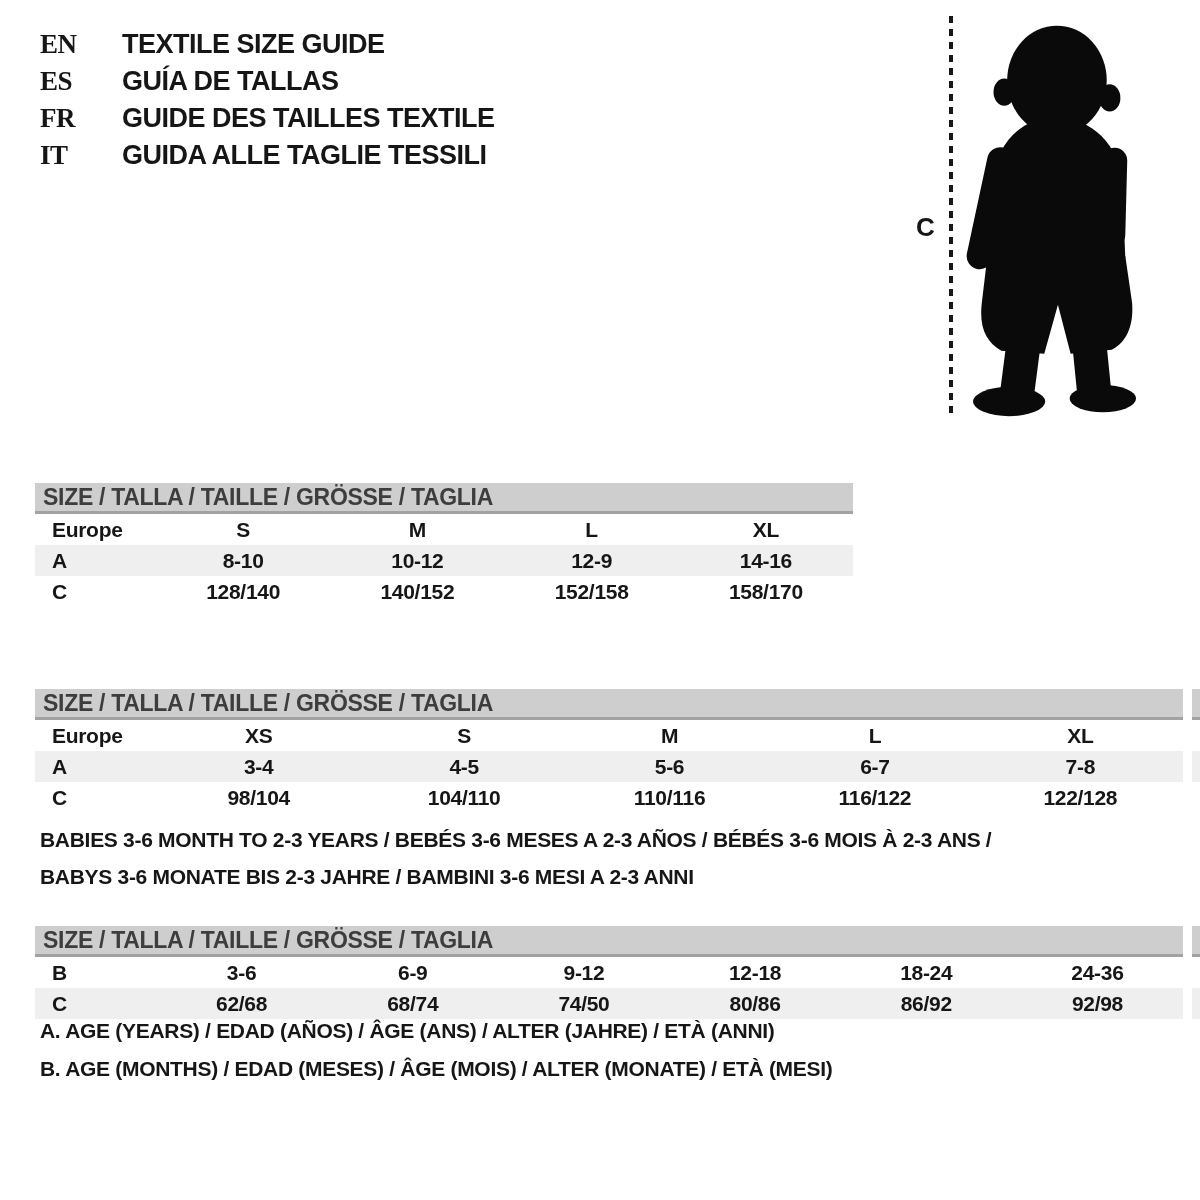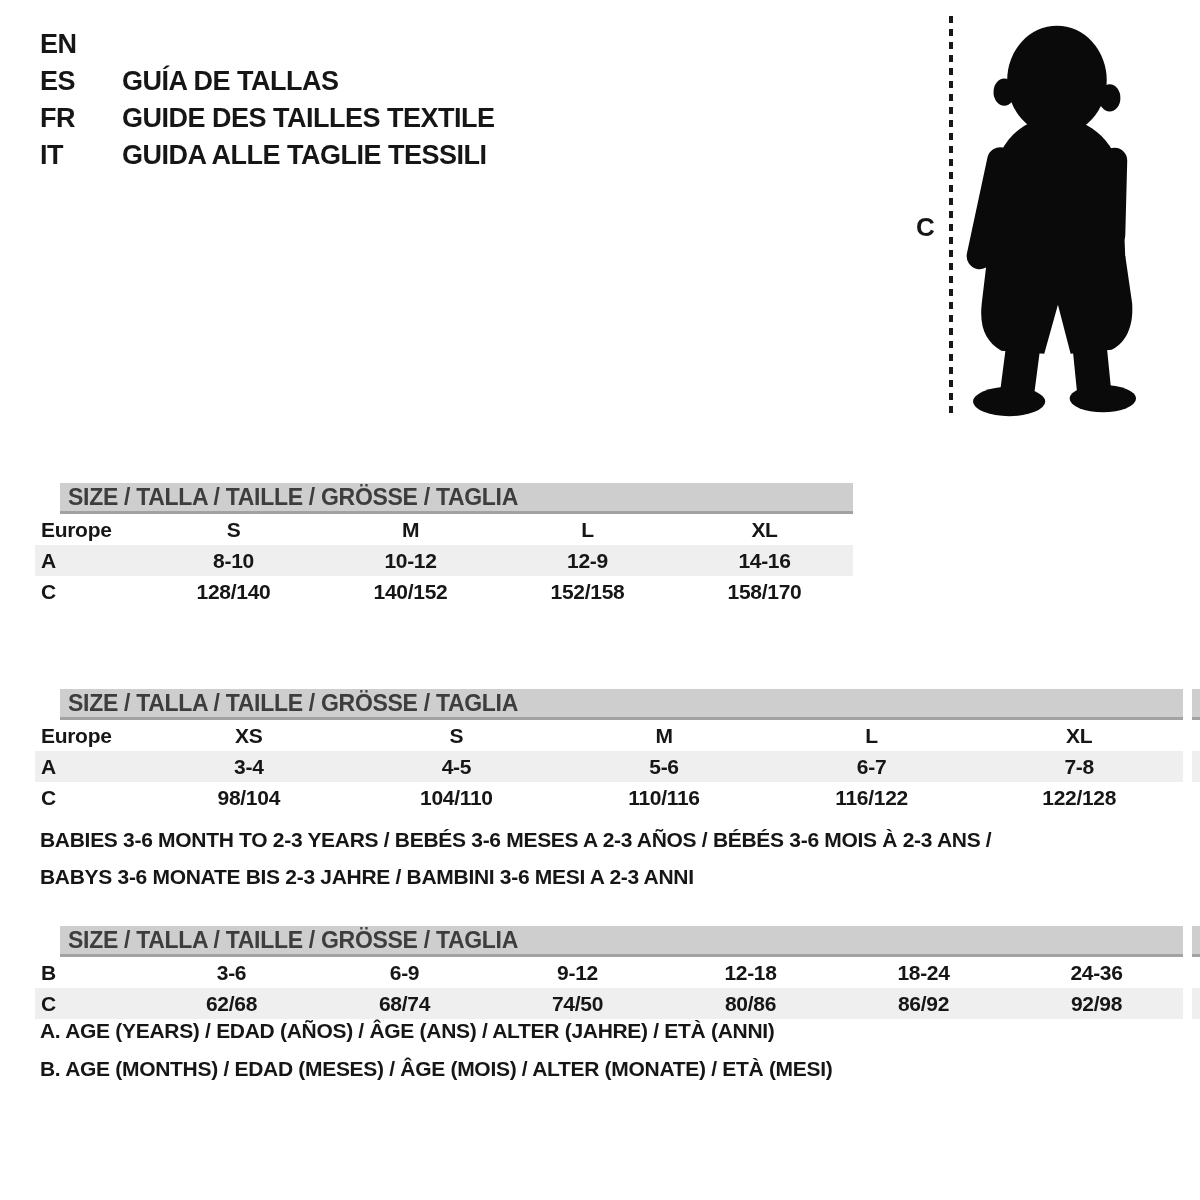--- a/index.html
+++ b/index.html
@@ -6,63 +6,64 @@
   html,body { background:#ffffff; }
   .page {
     position:relative; width:1200px; height:1200px; background:#ffffff;
     font-family:"Liberation Sans", sans-serif; font-weight:700; color:#161616;
     letter-spacing:-0.3px; overflow:hidden;
   }
 
   
   .langs { position:absolute; left:40px; top:26px; font-size:27px; line-height:37px; letter-spacing:-0.5px; }
   .lang-row { display:flex; }
-  .lang-code { width:82px; }
+  .lang-code { width:82px;font-family:Liberation Serif, serif; }
 
   
   .measure-line {
     position:absolute; left:949px; top:16px; width:4px; height:398px;
     background:repeating-linear-gradient(to bottom, #171717 0 7px, transparent 7px 13px);
   }
   .dim-label { position:absolute; left:916px; top:212px; font-size:26px; }
   .figure-svg { position:absolute; left:955px; top:12px; }
 
   
   .section-title { position:absolute; left:40px; font-size:21px; line-height:27px; white-space:nowrap; }
   .sub-a { font-size:0.62em; vertical-align:sub; }
 
   
   .table { position:absolute; left:35px; }
   .thead {
     height:31px; background:#cecece; border-bottom:3px solid #a2a2a2;
-    font-size:23px; line-height:28px; color:#3d3d3d; padding-left:8px; white-space:nowrap;margin-left:25px;
+    font-size:23px; line-height:28px; color:#3d3d3d; padding-left:8px; white-space:nowrap;
   }
   .trow { display:flex; height:31px; align-items:center; font-size:21px; }
   .trow.alt { background:#efefef; }
-  .tlabel { width:110px; padding-left:6px; }
+  .tlabel { width:110px; padding-left:6px;margin-left:11px; }
   .tcell { flex:1; text-align:center; }
 
   
   .sliver { position:absolute; left:1192px; width:8px; }
   .sliver .seg { height:31px; }
   .seg.head { background:#cecece; border-bottom:3px solid #a2a2a2; }
   .seg.alt { background:#efefef; }
   .seg.white { background:#ffffff; }
 
   
   .legend { position:absolute; left:40px; top:1012px; font-size:21px; line-height:38px; white-space:nowrap; }
 </style>
 </head>
 <body>
 
 <div class="page">
 
   <div class="langs">
     <div class="lang-row">
       <span class="lang-code">EN</span>
+      <span>TEXTILE SIZE GUIDE</span>
     </div>
     <div class="lang-row">
       <span class="lang-code">ES</span>
       <span>GUÍA DE TALLAS</span>
     </div>
     <div class="lang-row">
       <span class="lang-code">FR</span>
       <span>GUIDE DES TAILLES TEXTILE</span>
     </div>
     <div class="lang-row">

